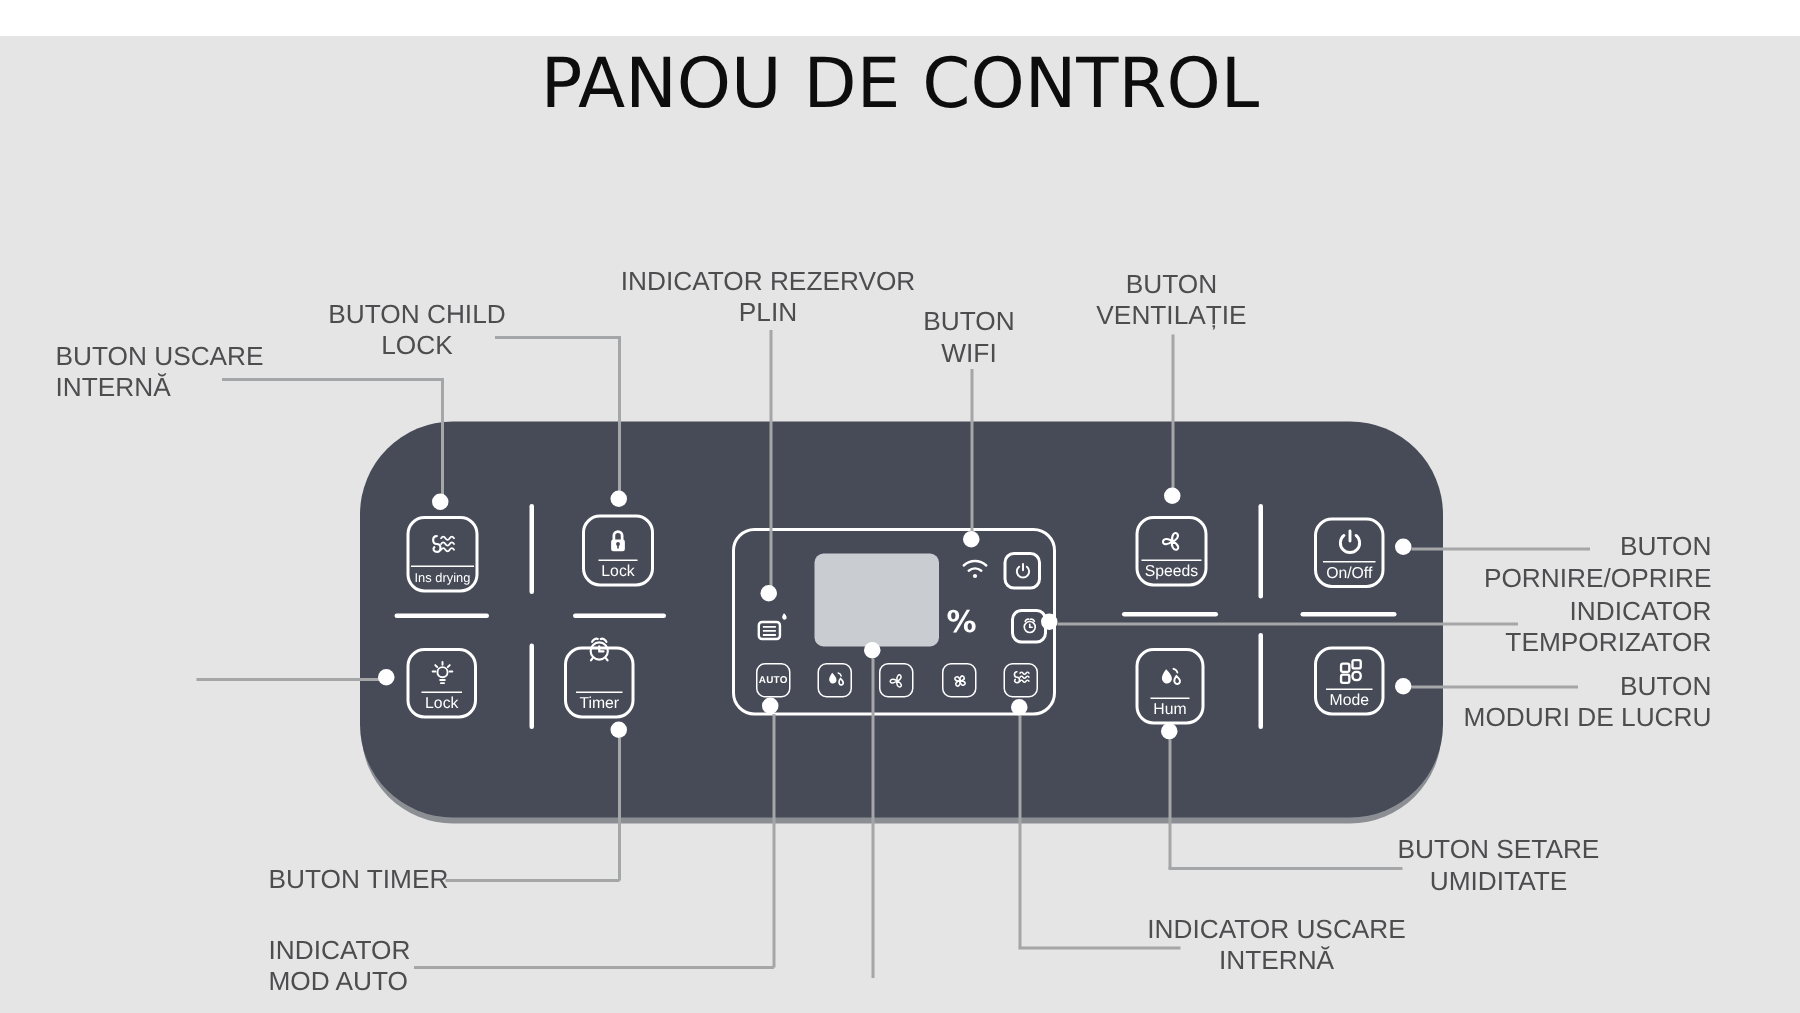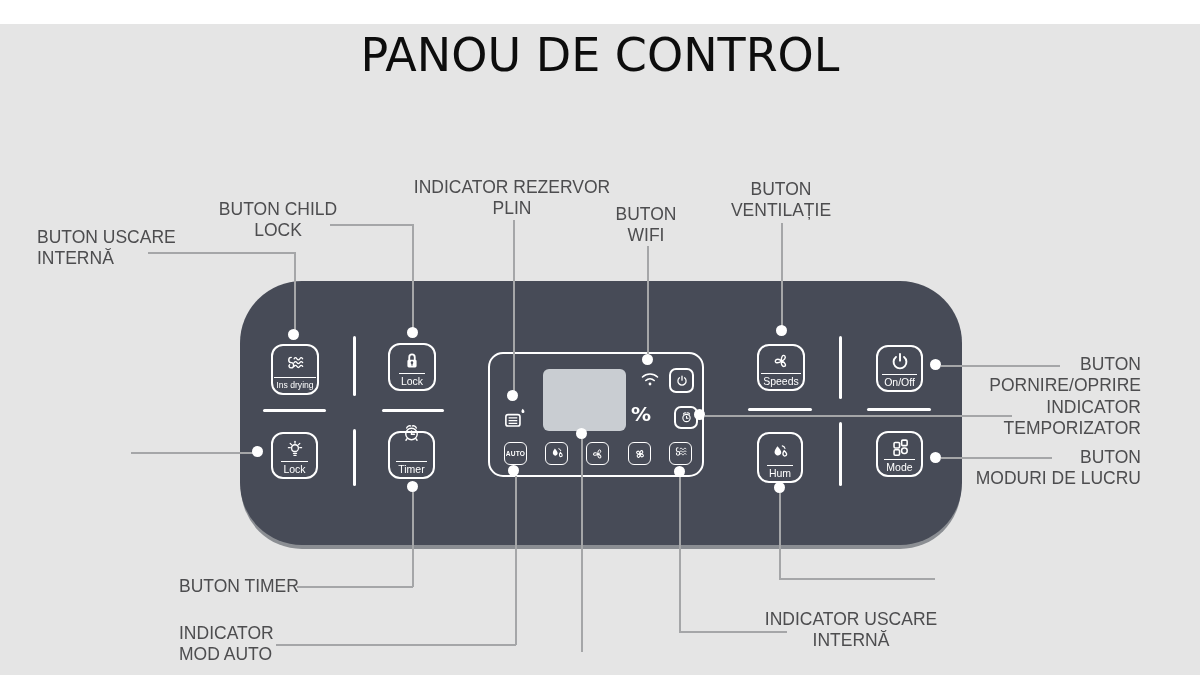--- a/index.html
+++ b/index.html
@@ -91,21 +91,21 @@
           <line x1="4.8" y1="9.5" x2="6.8" y2="9.5"></line>
           <line x1="19.2" y1="9.5" x2="17.2" y2="9.5"></line>
           <circle cx="12" cy="10" r="3.7"></circle>
           <line x1="10.3" y1="15.7" x2="13.7" y2="15.7"></line>
           <line x1="10.9" y1="18" x2="13.1" y2="18"></line>
         </svg>
       </span>
       <span class="blabel">Lock</span>
     </div>
 
-    <div class="pbtn" style="left:148px;top:150px;width:47px;height:48px;gap:15px;">
+    <div class="pbtn" style="left:136px;top:150px;width:47px;height:48px;gap:15px;">
       <span>
         <svg width="23" height="22" viewBox="0 0 24 23" fill="none" stroke="#fff" stroke-width="1.5" stroke-linecap="round">
           <path d="M7,5.2 C7.6,3.4 9.6,2.5 11,3.1"></path>
           <path d="M17,5.2 C16.4,3.4 14.4,2.5 13,3.1"></path>
           <circle cx="12" cy="11.5" r="6"></circle>
           <path d="M12,8.2 v3.6 h3"></path>
           <path d="M7.4,16.4 l-1.2,1.6"></path>
           <path d="M16.6,16.4 l1.2,1.6"></path>
         </svg>
       </span>
@@ -301,14 +301,16 @@
 PORNIRE/OPRIRE</div>
   <div class="lbl rgt" style="left:941px;top:373px;width:200px;">INDICATOR
 TEMPORIZATOR</div>
   <div class="lbl rgt" style="left:941px;top:423px;width:200px;">BUTON
 MODURI DE LUCRU</div>
   <div class="lbl" style="left:179px;top:552px;text-align:center;">BUTON TIMER</div>
   <div class="lbl" style="left:179px;top:599px;">INDICATOR
 MOD AUTO</div>
   <div class="lbl ctr" style="left:751px;top:585px;width:200px;">INDICATOR USCARE
 INTERNĂ</div>
+  <div class="lbl ctr" style="left:899px;top:532px;width:200px;">BUTON SETARE
+UMIDITATE</div>
 
 </div>
 
 </body></html>

